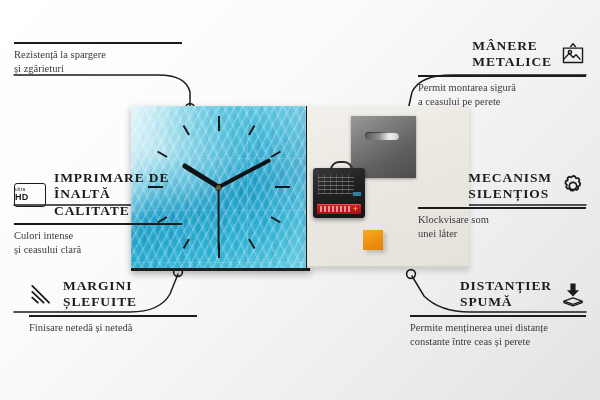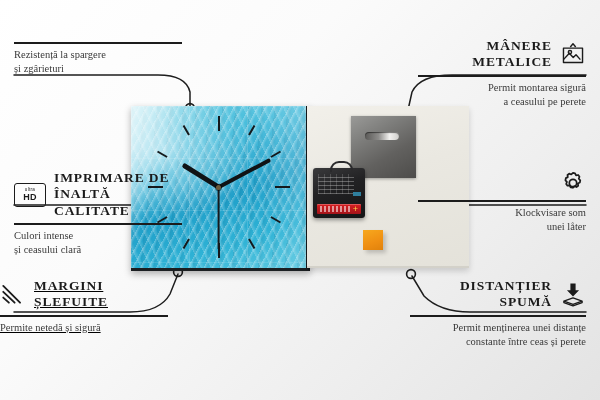--- a/index.html
+++ b/index.html
@@ -96,34 +96,34 @@
     font-family:"Liberation Serif",serif;font-weight:bold;font-size:13.5px;letter-spacing:.9px;
     color:#1b1b1b;line-height:1.22;text-transform:uppercase;white-space:pre-line;
   }
   .callout .rule{height:1.6px;background:#1c1c1c;margin:4px 0 4px;}
   .callout .sub{
     font-family:"Liberation Serif",serif;font-size:10.5px;color:#3a3a3a;line-height:1.34;white-space:pre-line;
   }
   .callout.left .head{justify-content:flex-start;}
   .callout.left .title,.callout.left .sub{text-align:left;}
   .callout.right .head{justify-content:flex-end;}
-  .callout.right .title,.callout.right .sub{text-align:right;}
+  .callout.right .title,.callout.right .sub{}
 
   .ico{width:26px;height:26px;flex:0 0 26px;display:block;}
   .ico svg{display:block;width:26px;height:26px;}
 
   .hdbox{width:30px;height:22px;flex:0 0 30px;border:1.6px solid #1b1b1b;border-radius:3px;
-    display:flex;flex-direction:column;align-items:center;justify-content:center;line-height:1;}
+    display:flex;flex-direction:column;align-items:flex-start;justify-content:center;line-height:1;}
   .hdbox .u{font-family:"Liberation Sans",sans-serif;font-size:4.6px;letter-spacing:.3px;color:#1b1b1b;}
   .hdbox .h{font-family:"Liberation Sans",sans-serif;font-weight:bold;font-size:9px;letter-spacing:.3px;color:#1b1b1b;}
 
   
   #c-glass   {left:14px; top:38px;  width:168px;}
   #c-print   {left:14px; top:170px; width:168px;}
-  #c-edges   {left:0; top:278px; width:168px;text-decoration:underline;}
+  #c-edges   {left:29px; top:278px; width:168px;}
   #c-handles {left:418px;top:38px;  width:168px;}
   #c-mech    {left:418px;top:170px; width:168px;}
   #c-spacer  {left:410px;top:278px; width:176px;}
 </style>
 </head>
 <body>
 
 <div class="stage">
 
   <svg class="svgwrap" viewBox="0 0 600 400" width="600" height="400">
@@ -238,21 +238,21 @@
         <svg viewBox="0 0 24 24" fill="none" stroke="#1b1b1b" stroke-width="1.7" stroke-linecap="round">
           <path d="M3 4.5 18.5 20"></path>
             <path d="M3 10 13.5 20"></path>
             <path d="M3 15.3 8.2 20"></path>
         </svg>
       </span>
       <span class="title">MARGINI
 ȘLEFUITE</span>
     </div>
     <div class="rule"></div>
-    <div class="sub">Permite netedă și sigură</div>
+    <div class="sub">Finisare netedă și netedă</div>
   </div>
 
   <div class="callout right" id="c-handles">
     <div class="head">
       <span class="title">MÂNERE
 METALICE</span>
       <span class="ico">
         <svg viewBox="0 0 24 24" fill="none" stroke="#1b1b1b" stroke-width="1.3" stroke-linejoin="round">
           <path d="M9.5 5.5 12 2.6l2.5 2.9"></path>
           <rect x="3.2" y="6.6" width="17.6" height="13.2"></rect>
@@ -261,20 +261,22 @@
         </svg>
       </span>
     </div>
     <div class="rule"></div>
     <div class="sub">Permit montarea sigură
 a ceasului pe perete</div>
   </div>
 
   <div class="callout right" id="c-mech">
     <div class="head">
+      <span class="title">MECANISM
+SILENȚIOS</span>
       <span class="ico">
         <svg viewBox="0 0 24 24" fill="none" stroke="#1b1b1b" stroke-width="1.6" stroke-linejoin="round">
           <path d="M12 2.6l1.9.5.9 1.8 2-.3 1.2 1.6-.7 1.9 1.4 1.5-.4 2-1.8.9.3 2-1.6 1.2-1.9-.7-1.5 1.4-2-.4-.9-1.8-2 .3-1.2-1.6.7-1.9-1.4-1.5.4-2 1.8-.9-.3-2 1.6-1.2 1.9.7L12 2.6z"></path>
           <circle cx="12" cy="12" r="3.4"></circle>
         </svg>
       </span>
     </div>
     <div class="rule"></div>
     <div class="sub">Klockvisare som
 unei låter</div>
@@ -286,17 +288,17 @@
 SPUMĂ</span>
       <span class="ico">
         <svg viewBox="0 0 24 24" fill="none" stroke="#1b1b1b" stroke-width="1.3" stroke-linejoin="round">
           <path d="M9.6 2.4h4.8v6.2h3.2L12 14.4 6.4 8.6h3.2V2.4z" fill="#1b1b1b" stroke="none"></path>
           <path d="M12 15.6 3.6 18.6 12 21.6l8.4-3-8.4-3z"></path>
           <path d="M3.6 18.6v1.3L12 22.9l8.4-3v-1.3"></path>
         </svg>
       </span>
     </div>
     <div class="rule"></div>
-    <div class="sub">Permit menținerea unei distanțe
+    <div class="sub">Permite menținerea unei distanțe
 constante între ceas și perete</div>
   </div>
 
 </div>
 
 </body></html>

